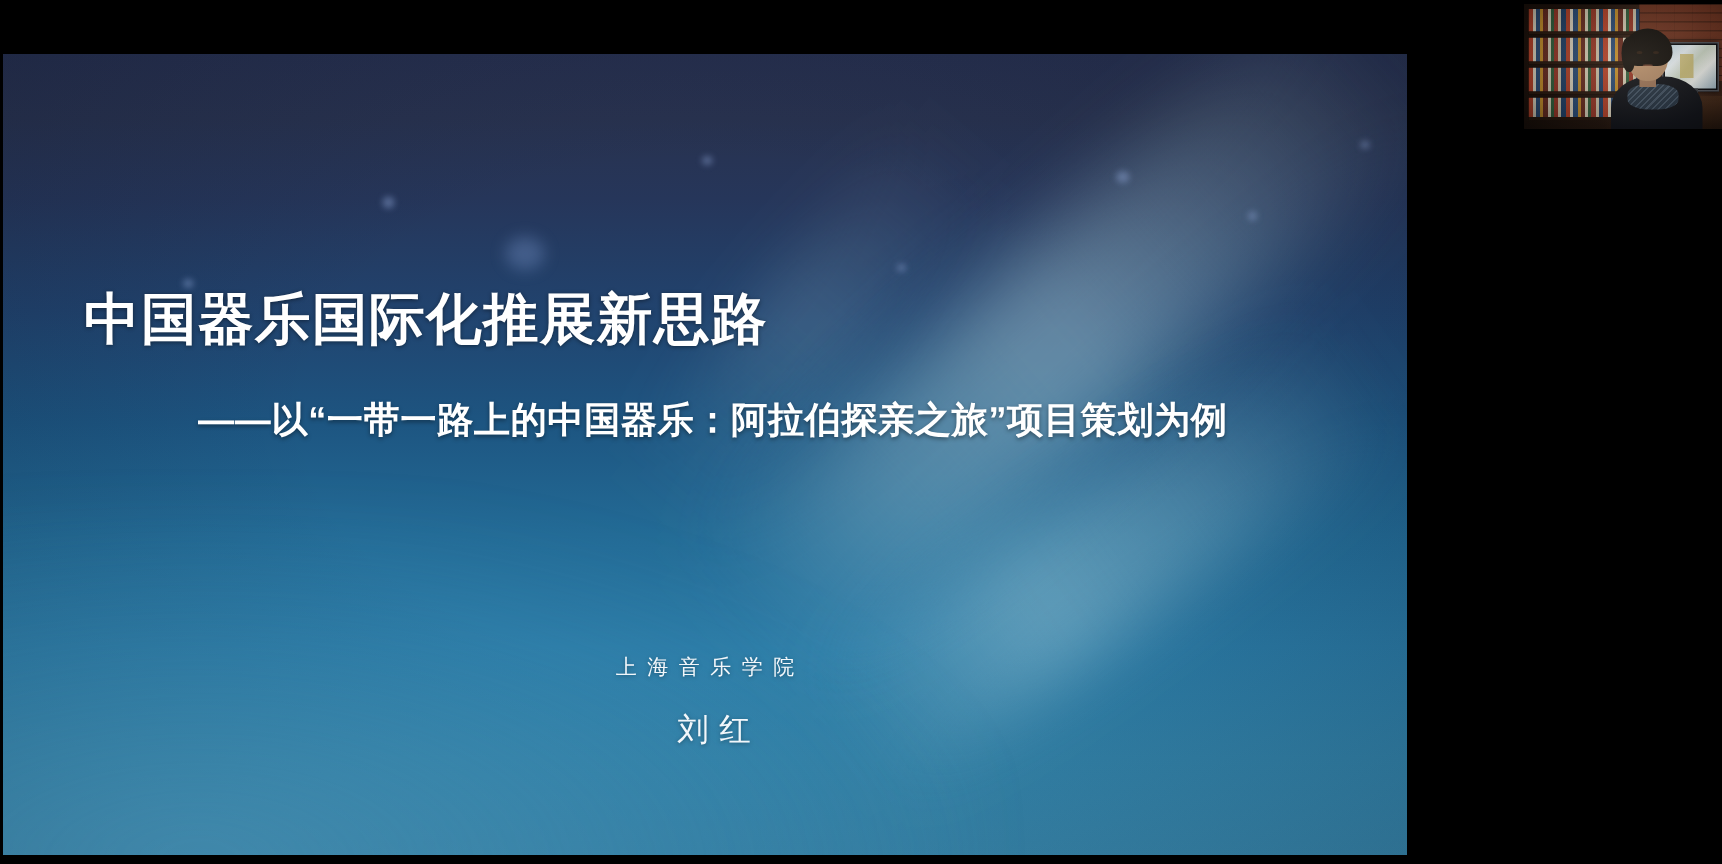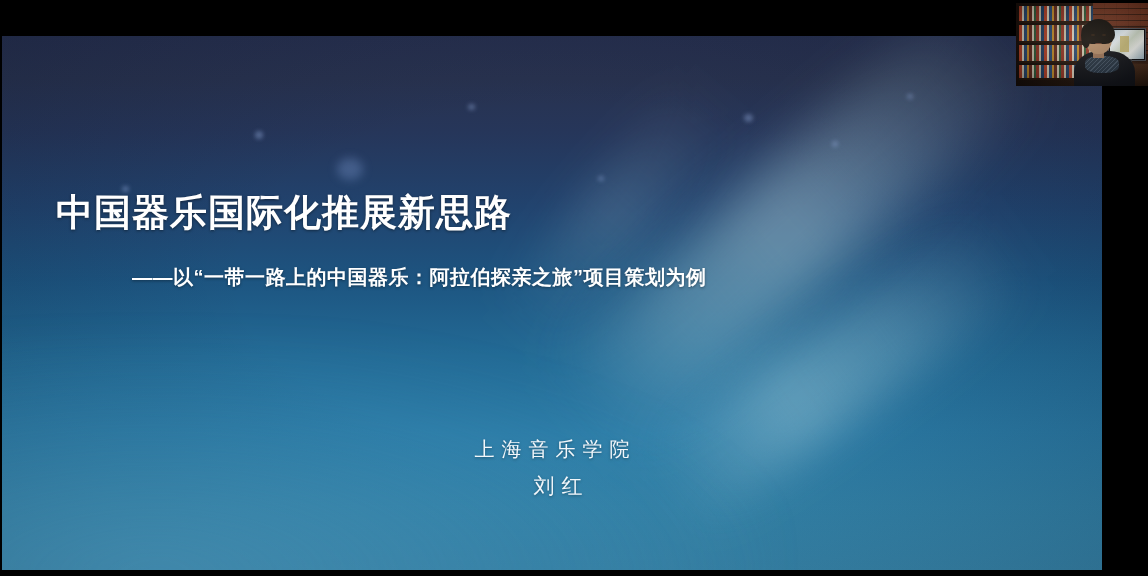--- a/index.html
+++ b/index.html
@@ -20,21 +20,21 @@
     position: absolute;
     inset: 0;
     background: #000000;
   }
 
   
   #slide {
     position: absolute;
     left: 2px;
     top: 36px;
-    width: 1100px;
+    width: 936px;
     height: 534px;
     overflow: hidden;
     background:
       linear-gradient(to bottom,
         #262f4e 0%,
         #28324f 8%,
         #26365a 18%,
         #21436e 32%,
         #1d5581 46%,
         #236b96 60%,
@@ -147,40 +147,40 @@
     letter-spacing: 1px;
     line-height: 1.1;
     white-space: nowrap;
     text-shadow: 0 1px 3px rgba(0,0,0,0.45);
   }
 
   .slide-subtitle {
     position: absolute;
     left: 130px;
     top: 228px;
-    font-size: 20px;
+    font-size: 24px;
     font-weight: bold;
     color: #ffffff;
     letter-spacing: 0.5px;
     white-space: nowrap;
     text-shadow: 0 1px 3px rgba(0,0,0,0.40);
   }
 
   .slide-byline {
     position: absolute;
     left: 0;
     right: 0;
     text-align: center;
     color: #f2f7fb;
     font-family: "Liberation Serif", "DejaVu Serif", serif;
     text-shadow: 0 1px 3px rgba(0,0,0,0.35);
   }
   .slide-byline.org {
     top: 400px;
-    font-size: 20px;
+    font-size: 14px;
     letter-spacing: 7px;
     text-indent: 7px;
   }
   .slide-byline.author {
     top: 436px;
     font-size: 21px;
     letter-spacing: 7px;
     text-indent: 7px;
     padding-left: 12px;
   }

